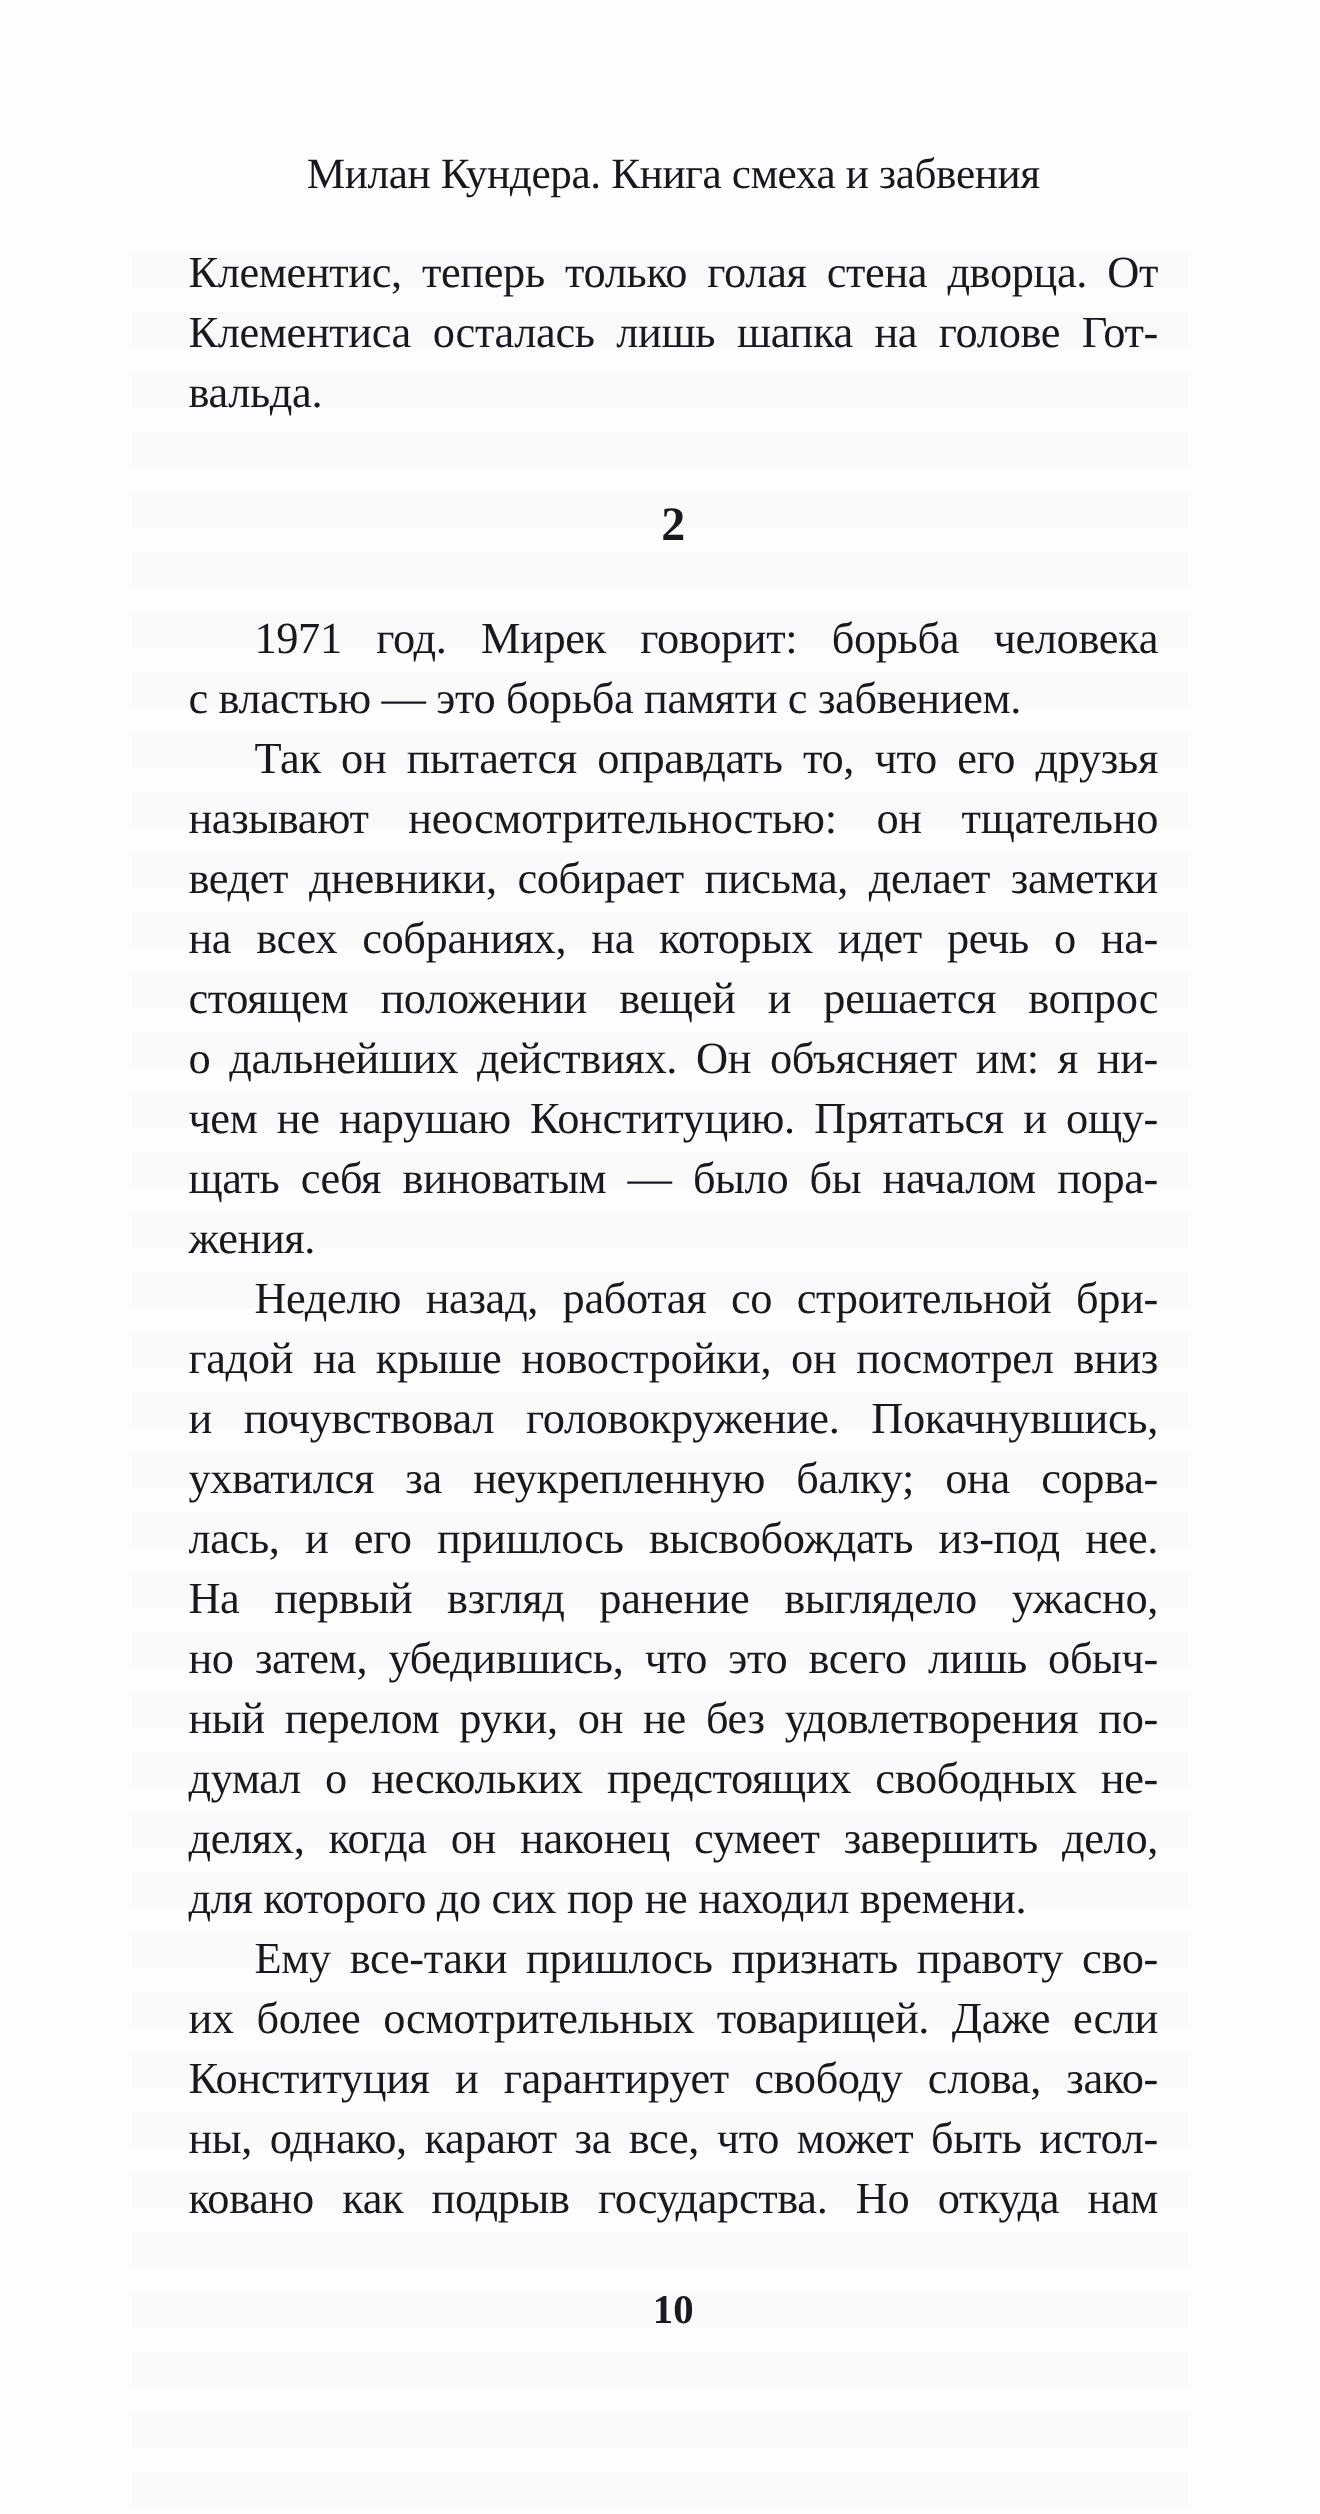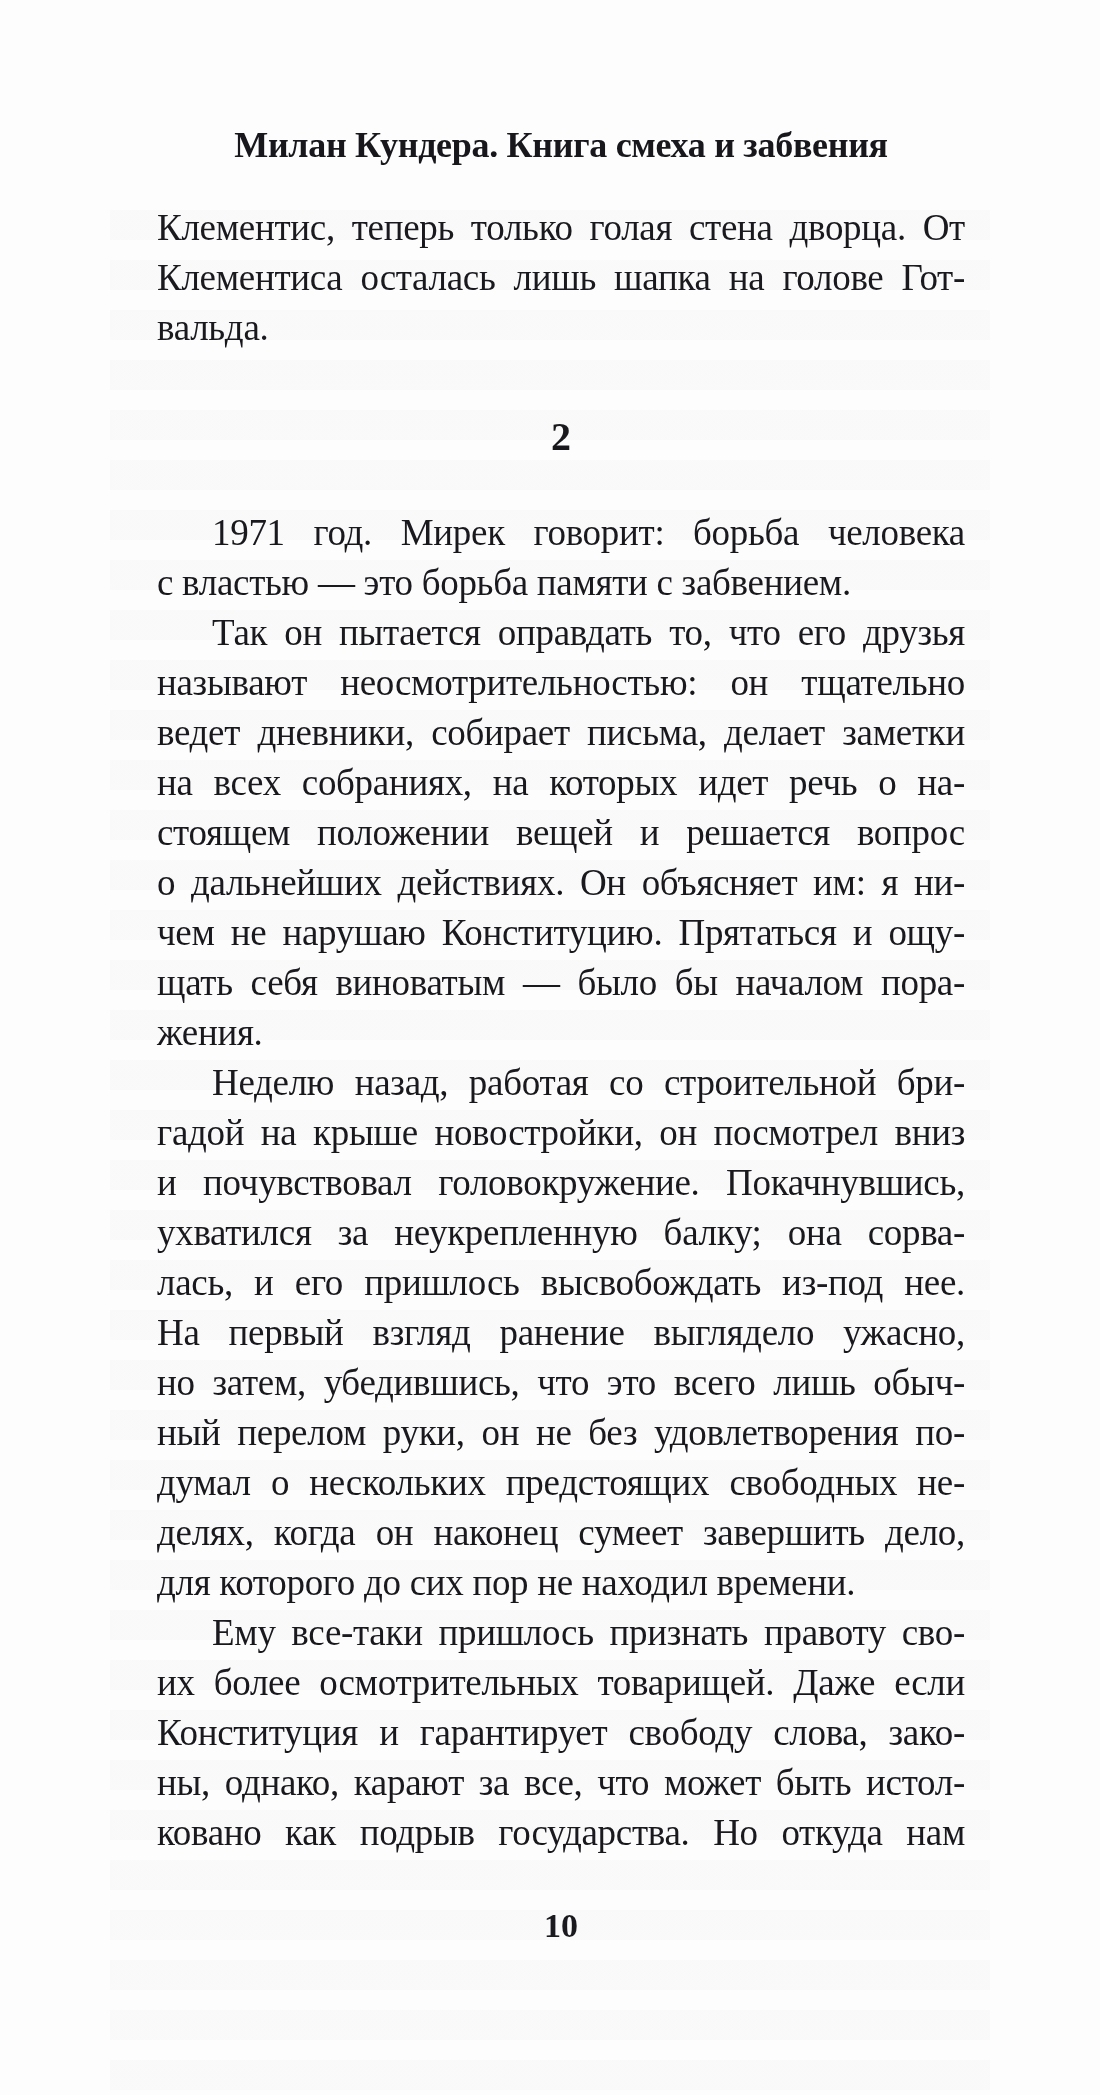--- a/index.html
+++ b/index.html
@@ -17,21 +17,21 @@
   .page {
     position: relative;
     width: 1100px;
     height: 2095px;
   }
   .column {
     margin-left: 157px;
     width: 808px;
   }
   .running-head {
-    font-weight: 700;
+    font-weight: 400;
     font-size: 36px;
     line-height: 50px;
     text-align: center;
     margin-top: 120px;
     letter-spacing: -0.3px;
   }
   .para {
     margin: 0;
   }
   .line {

